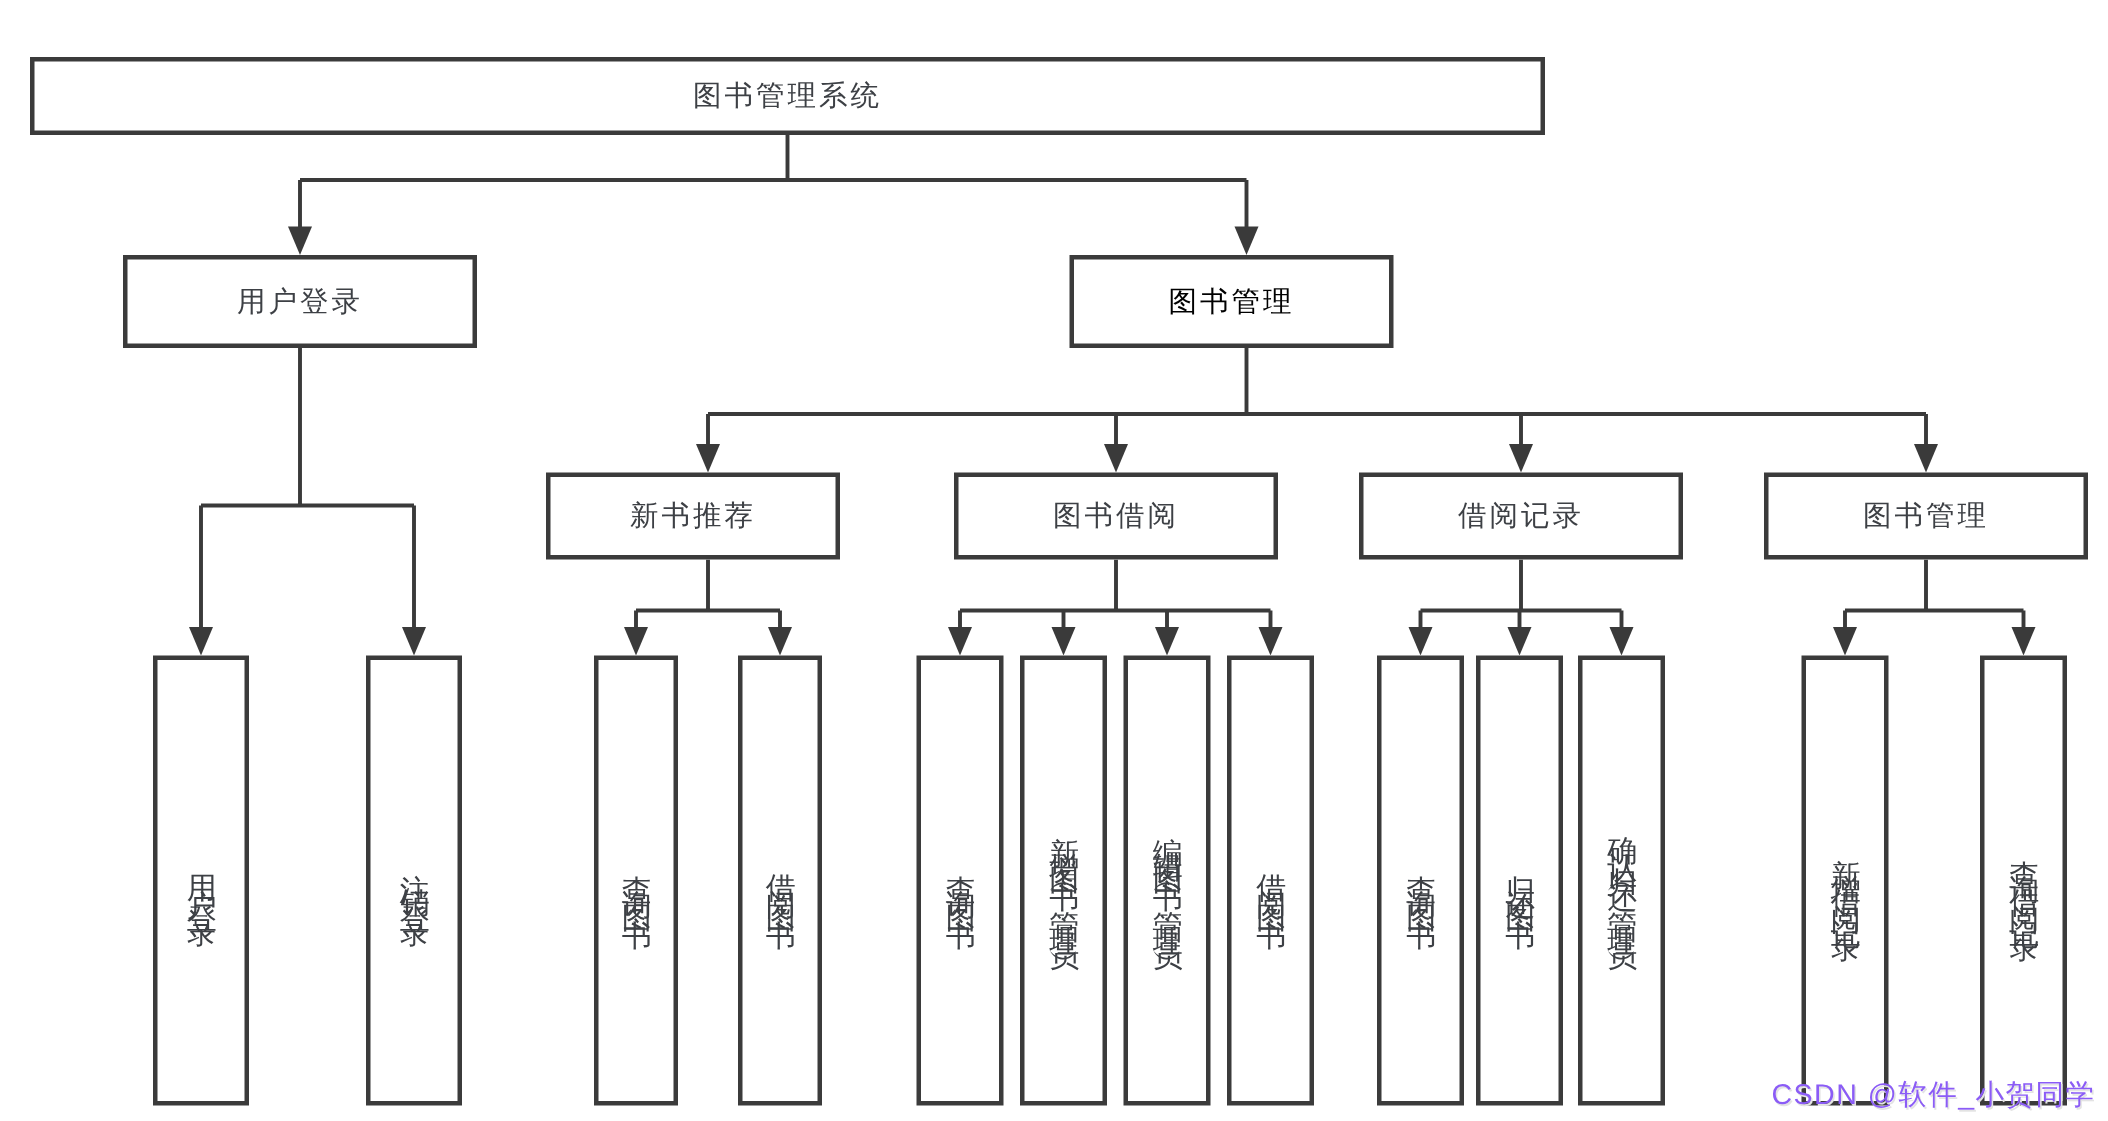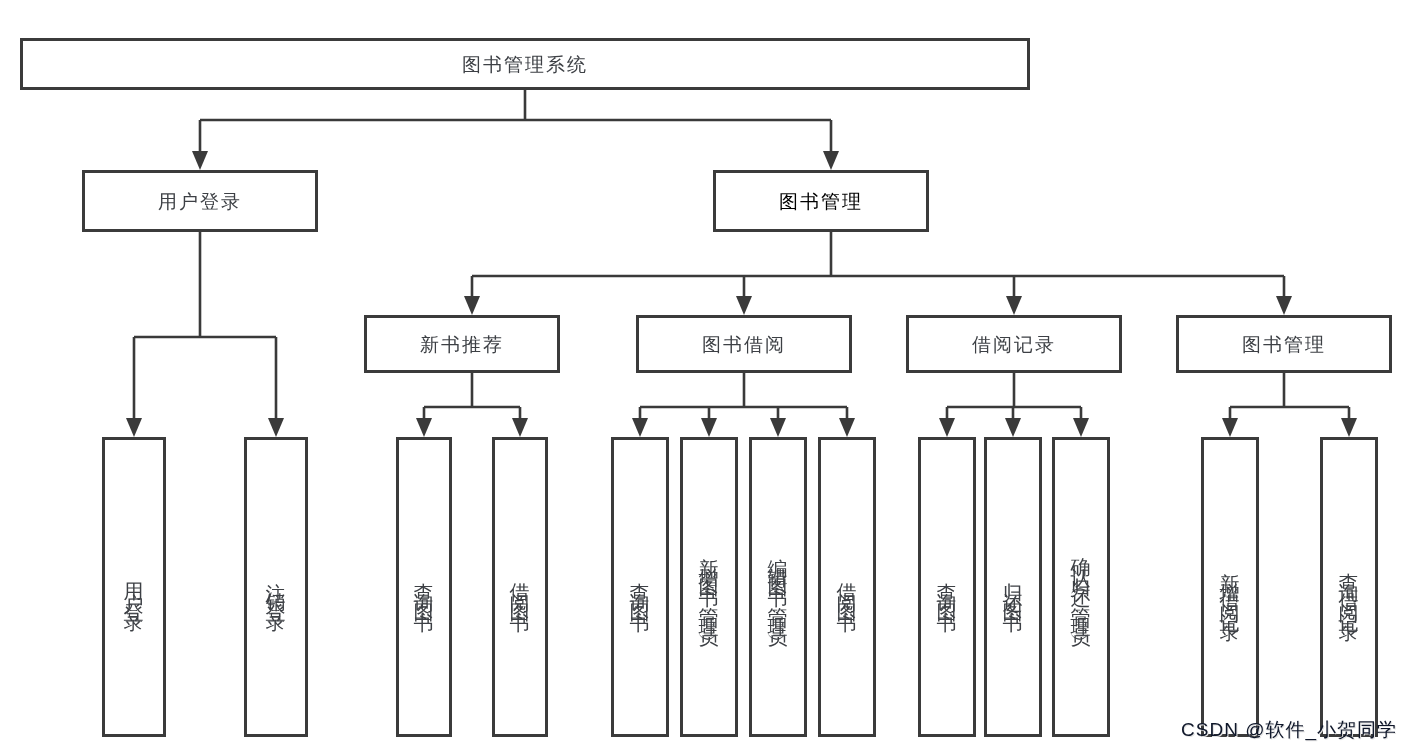--- a/index.html
+++ b/index.html
@@ -41,21 +41,21 @@
     writing-mode: vertical-rl;
     text-orientation: mixed;
     font-size: 20px;
     letter-spacing: 10px;
   }
   #watermark {
     position: absolute;
     right: 8px;
     bottom: 4px;
     font-size: 19px;
-    color: #0f172a;
+    color: #8b5cf6;
     letter-spacing: 1px;
     text-shadow: 1px 1px 0 #e3e3e3;
     white-space: nowrap;
   }
 </style>
 </head>
 <body>
 
 <div id="stage">
   <svg id="connectors" xmlns="http://www.w3.org/2000/svg" width="1405" height="747" viewBox="0 0 1405 747">

